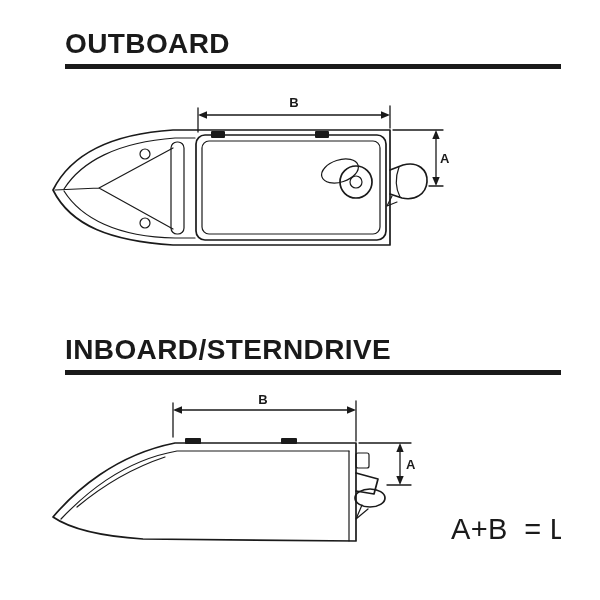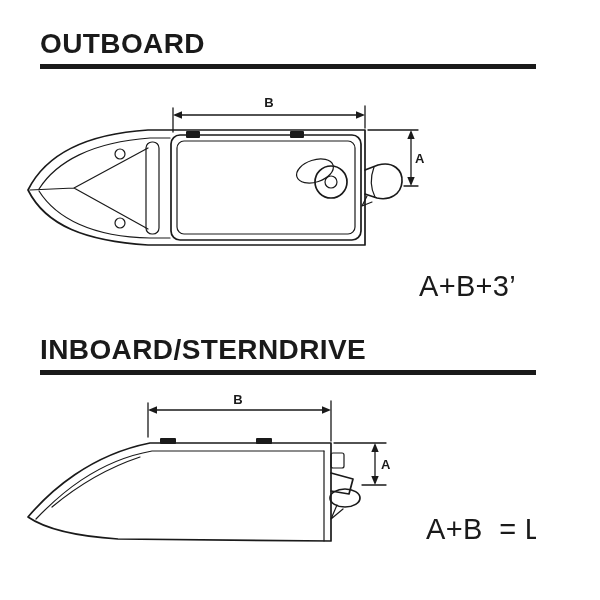--- a/index.html
+++ b/index.html
@@ -4,20 +4,21 @@
 <style>
   html, body { margin: 0; padding: 0; background: #ffffff; }
   .screen {
     position: relative;
     width: 536px;
     height: 600px;
     background: #ffffff;
     font-family: "Liberation Sans", sans-serif;
     color: #1a1a1a;
     overflow: hidden;
+    margin-left: 25px;
   }
   .title {
     position: absolute;
     left: 40px;
     margin: 0;
     font-size: 28px;
     font-weight: 800;
     letter-spacing: 0.4px;
     line-height: 1;
     color: #1a1a1a;
@@ -90,21 +91,20 @@
 
       <path class="dimln" d="M 350 38 L 400 38"></path>
       <path class="dimln" d="M 386 94 L 400 94"></path>
       <path class="dimln" d="M 393 41 L 393 91"></path>
       <polygon class="fillb" points="393,38 389.3,47 396.7,47"></polygon>
       <polygon class="fillb" points="393,94 389.3,85 396.7,85"></polygon>
       <text class="dim" x="397" y="71">A</text>
     </svg>
 
     <div class="formula" style="left:419px; top:203px;">
-      <div>A+B+3’</div>
     </div>
   </section>
 
   <section>
     <h2 class="title" style="top:336px">INBOARD/STERNDRIVE</h2>
     <div class="rule" style="top:370px"></div>
 
     <svg class="diagram" style="left:18px; top:393px;" width="410" height="175" viewBox="0 0 410 175">
 
       <path class="ln" d="M 10 124 C 32 98, 72 62, 132 50 L 313 50 L 313 148 L 100 146 C 55 143, 26 135, 10 124 Z"></path>

